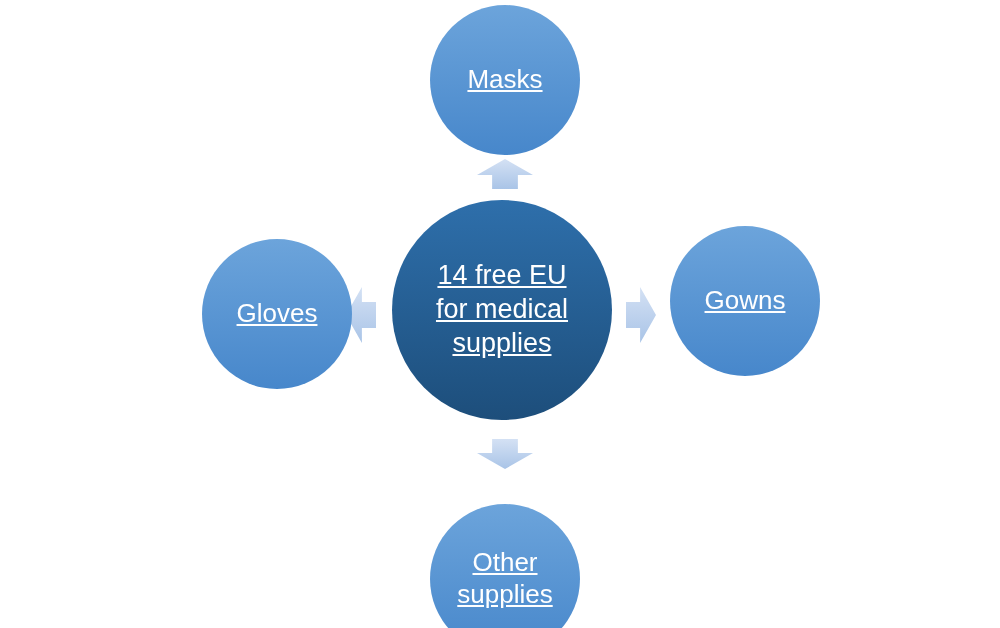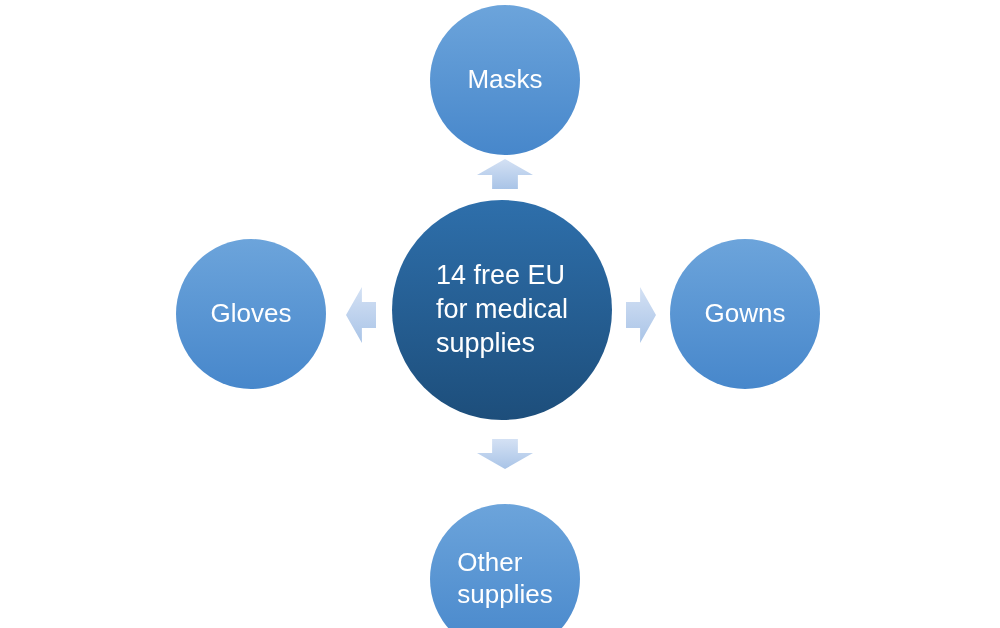--- a/index.html
+++ b/index.html
@@ -14,44 +14,45 @@
     background: var(--background, #ffffff);
     font-family: "Liberation Sans", sans-serif;
     overflow: hidden;
   }
   .circle {
     position: absolute;
     border-radius: 50%;
     display: flex;
     align-items: center;
     justify-content: center;
-    text-align: left;
+    text-align: center;
     color: var(--text, #ffffff);
+    text-decoration: underline;
   }
   .satellite {
     width: 150px;
     height: 150px;
     background: linear-gradient(180deg, var(--satellite-top, #6ca4db) 0%, var(--satellite-bottom, #4787cb) 100%);
     font-size: 26px;
     line-height: 1.22;
   }
   .center-node {
     width: 220px;
     height: 220px;
     background: linear-gradient(180deg, var(--center-top, #2e6fab) 0%, var(--center-bottom, #1d4e7b) 100%);
     font-size: 27px;
     line-height: 1.25;
   }
   .label span { display: block; }
 
   .node-center { left: 392px; top: 200px; }
   .node-masks  { left: 430px; top: 5px;   }
-  .node-gowns  { left: 670px; top: 239px; }
+  .node-gowns  { left: 670px; top: 226px; }
   .node-other  { left: 430px; top: 504px; }
-  .node-gloves { left: 176px; top: 239px; }
+  .node-gloves { left: 202px; top: 239px; }
 
   .arrow {
     position: absolute;
     background: linear-gradient(180deg, var(--arrow-top, #d4e1f4) 0%, var(--arrow-bottom, #a9c4e7) 100%);
   }
   .arrow-up, .arrow-down { width: 56px; height: 30px; }
   .arrow-left, .arrow-right { width: 30px; height: 56px; }
   .arrow-up {
     clip-path: polygon(50% 0%, 100% 53%, 73% 53%, 73% 100%, 27% 100%, 27% 53%, 0% 53%);
   }

